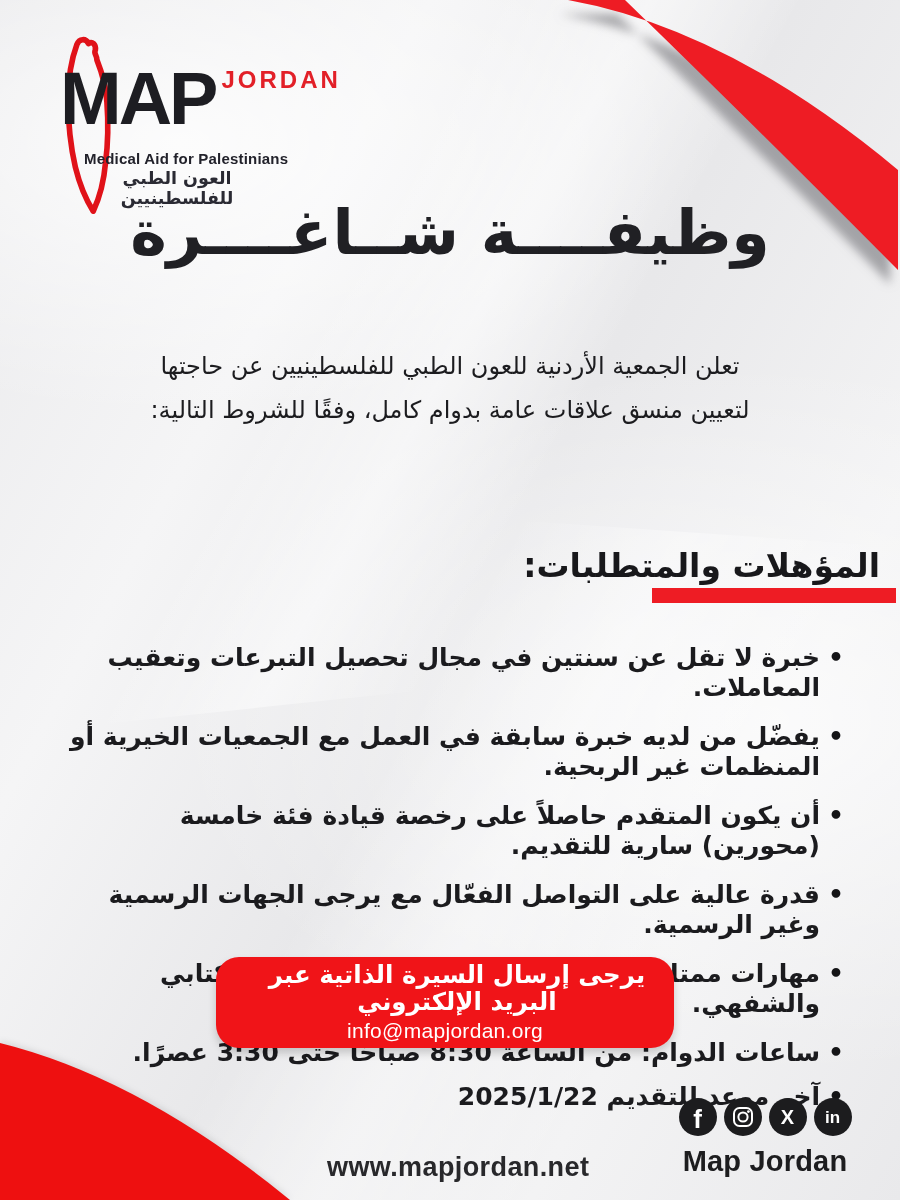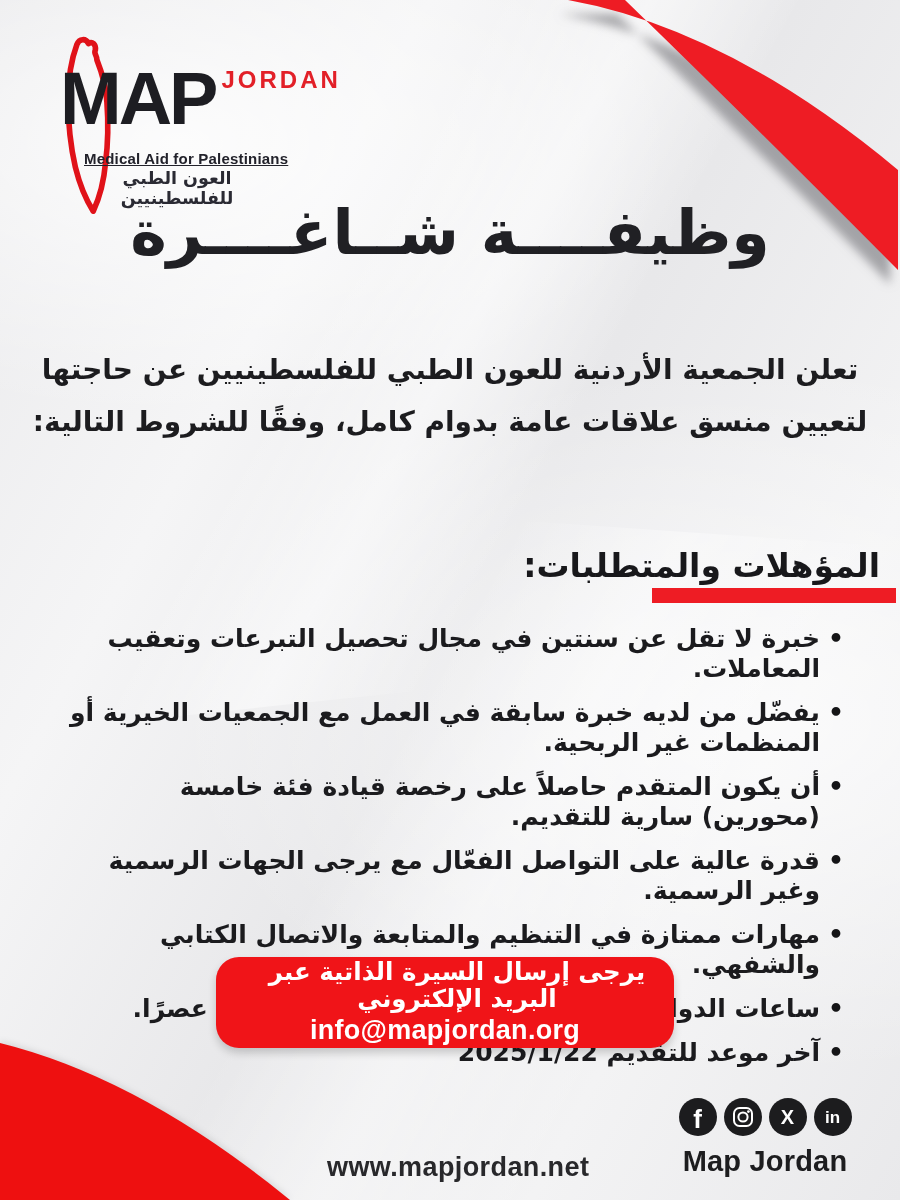--- a/index.html
+++ b/index.html
@@ -27,46 +27,46 @@
     filter:drop-shadow(0 -2px 3px rgba(0,0,0,.10)); }
 
   
   .logo{ position:absolute; left:40px; top:26px; width:300px; height:190px; }
   .logo .pal-map{ position:absolute; left:2px; top:8px; width:112px; height:182px; }
   .logo .name-row{ position:absolute; left:20px; top:40px; display:flex; align-items:flex-start;
     font-family:"Liberation Sans", sans-serif; }
   .logo .map-name{ font-size:74px; font-weight:800; letter-spacing:-3px; color:#1d1d22; line-height:.88; }
   .logo .jordan-name{ font-size:24px; font-weight:700; letter-spacing:3px; color:#e22028; margin:0 0 2px 6px; }
   .logo .tagline-en{ position:absolute; left:44px; top:124px; font-family:"Liberation Sans", sans-serif;
-    font-size:15px; font-weight:700; color:#22222b; letter-spacing:.2px;text-decoration:underline; }
+    font-size:15px; font-weight:700; color:#22222b; letter-spacing:.2px; }
   .logo .tagline-ar{ position:absolute; left:44px; top:142px; width:186px; direction:rtl; text-align:center;
     font-size:17.5px; font-weight:700; color:#2a2a33; }
 
   .job-title{ position:absolute; top:196px; left:0; width:100%; text-align:center; direction:rtl;
     font-size:62px; font-weight:700; color:#202024; }
 
   .intro{ position:absolute; top:344px; left:30px; width:840px; direction:rtl; text-align:center;
-    font-size:28px; font-weight:700; color:#1c1c1f; line-height:1.85; }
+    font-size:24px; font-weight:400; color:#1c1c1f; line-height:1.85; }
 
   .section-heading{ position:absolute; top:546px; right:20px; direction:rtl;
     font-size:33px; font-weight:700; color:#18181b; }
   .heading-bar{ position:absolute; top:588px; right:4px; width:244px; height:15px; background:#ee1c24; }
 
   ul.req-list{ position:absolute; top:624px; right:56px; width:780px; list-style:none;
     direction:rtl; text-align:right; }
   ul.req-list li{ font-size:25px; font-weight:700; color:#1b1b1e; line-height:1.2;
-    margin-bottom:14px; padding-right:24px; position:relative; }
+    margin-bottom:14px; padding-right:24px; position:relative;margin-top:19px; }
   ul.req-list li::before{ content:"•"; position:absolute; right:0; top:0; color:#141416; }
   ul.req-list li:nth-child(7){ margin-top:6px; padding-left:60px; }
 
   .cta-box{ position:absolute; left:216px; top:957px; width:458px; height:91px; background:#f01418;
     border-radius:23px; box-shadow:0 5px 9px rgba(0,0,0,.18); color:#fff; text-align:center;
     display:flex; flex-direction:column; justify-content:center; gap:3px; }
   .cta-line{ direction:rtl; font-size:24.5px; font-weight:700; line-height:1.1;padding-left:24px; }
-  .cta-email{ font-family:"Liberation Sans", sans-serif; font-size:27px; font-weight:700; letter-spacing:.3px; }
+  .cta-email{ font-family:"Liberation Sans", sans-serif; font-size:21px; font-weight:400; letter-spacing:.3px; }
 
   .social-block{ position:absolute; right:30px; top:1098px; width:210px; text-align:center; }
   .social-row{ display:flex; justify-content:center; gap:7px; }
   .social-circle{ width:38px; height:38px; border-radius:50%; background:#1c1c1e; color:#fff;
     display:flex; align-items:center; justify-content:center; font-family:"Liberation Sans", sans-serif;
     font-weight:700; }
   .social-circle .fb{ font-size:26px; line-height:1; transform:translateY(2px); }
   .social-circle .li{ font-size:17px; line-height:1; }
   .social-circle .xx{ font-size:20px; line-height:1; }
   .brand-name{ margin-top:9px; font-family:"Liberation Sans", sans-serif; font-size:29px; font-weight:800;

